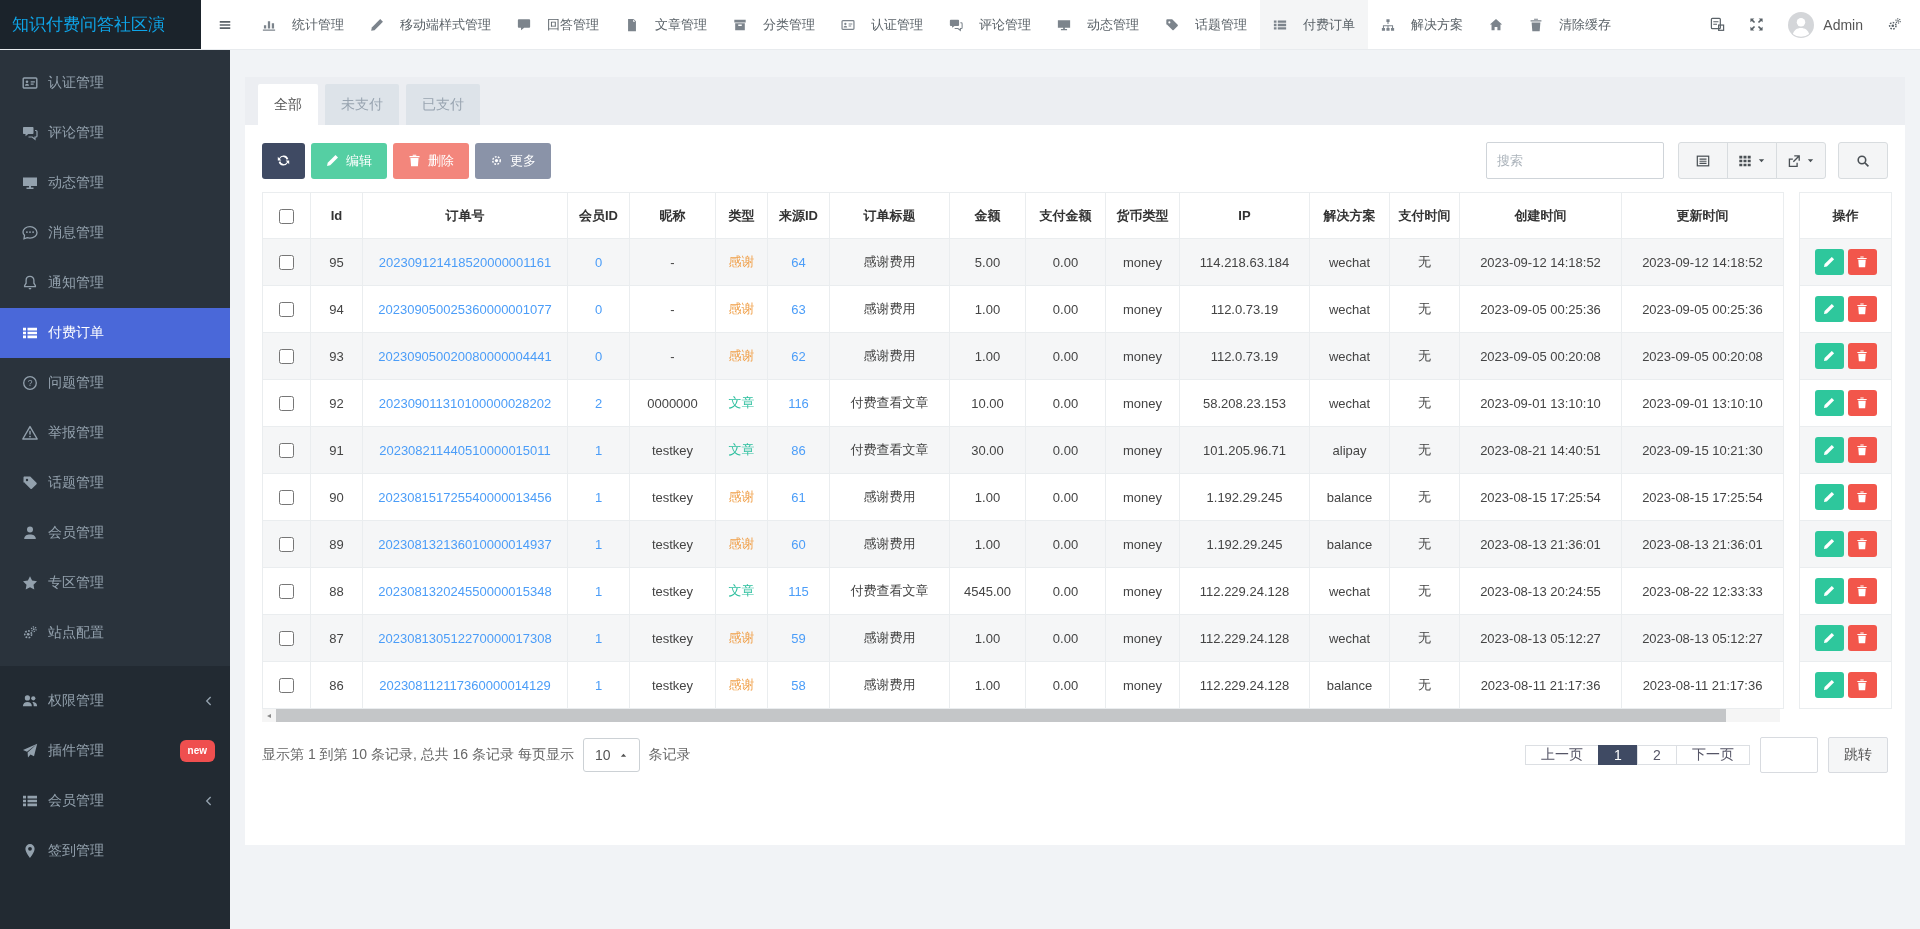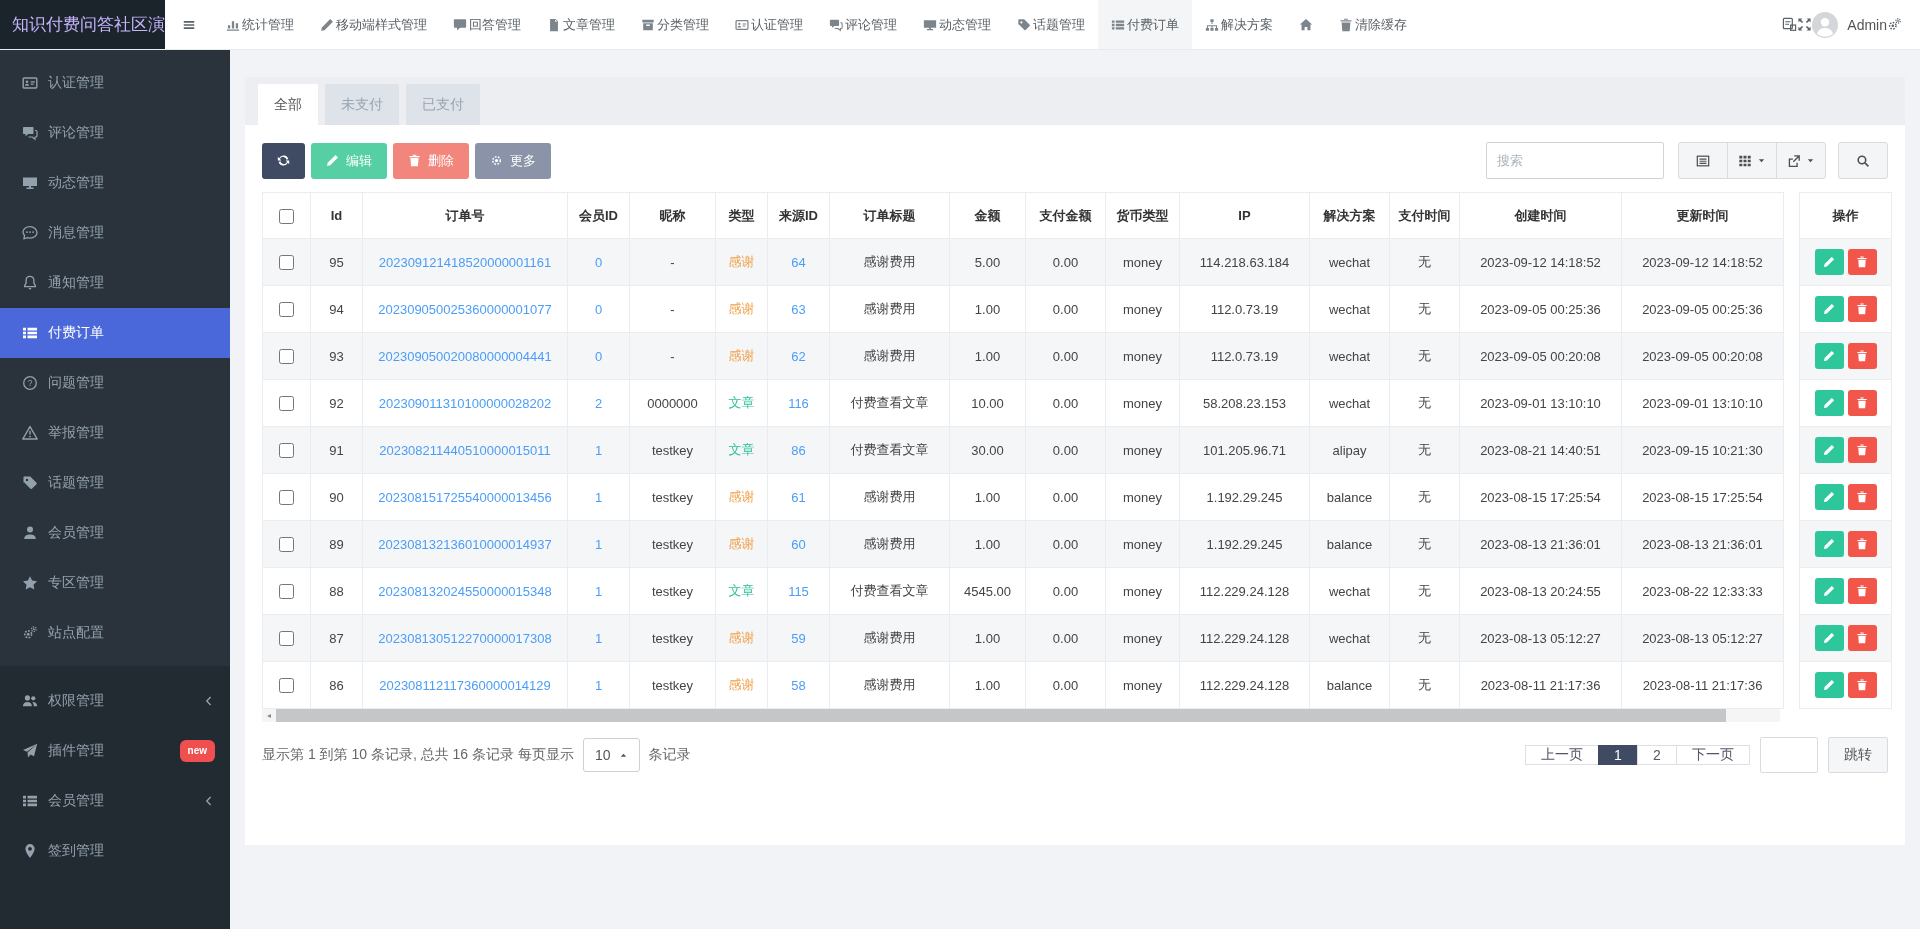--- a/index.html
+++ b/index.html
@@ -1,27 +1,27 @@
 <!DOCTYPE html>
 <html style="--accent: #4a68d9; --link: #4b9df8; --orange: #f0a04a; --teal: #2dbf9e; --btn-dark: #3f4a63; --btn-green: #55cfa3; --btn-red: #f3867c; --btn-gray: #8a93a8; --act-edit: #2ec79c; --act-del: #f2564b; --badge: #ef4f4f;"><head>
 <meta charset="utf-8">
 <style>
   *{box-sizing:border-box;margin:0;padding:0}
   html,body{width:1920px;height:929px;overflow:hidden}
   body{background:#f1f3f6;font-family:"Liberation Sans","DejaVu Sans",sans-serif;font-size:13px;color:#444}
   .ico{width:14px;height:14px;display:inline-block;flex:none}
   
   .navbar{height:50px;background:#fff;display:flex;align-items:stretch;border-bottom:1px solid #e8ebee;position:relative;z-index:3}
-  .logo{width:165px;background:#1b232b;color:#c4b5fd;font-size:17px;display:flex;align-items:center;padding:0 12px;white-space:nowrap;overflow:hidden;flex:none}
+  .logo{width:201px;background:#1b232b;color:#0ea5e9;font-size:17px;display:flex;align-items:center;padding:0 12px;white-space:nowrap;overflow:hidden;flex:none}
   .nav-burger{display:flex;align-items:center;padding:0 17px;cursor:pointer;color:#5a6268}
   .nav-items{display:flex;align-items:stretch}
-  .nav-item{display:flex;align-items:center;gap:2px;padding:0 13px;font-size:13px;color:#5a6268;cursor:pointer;white-space:nowrap}
+  .nav-item{display:flex;align-items:center;gap:16px;padding:0 13px;font-size:13px;color:#5a6268;cursor:pointer;white-space:nowrap}
   .nav-item .ico{color:#7c848c}
   .nav-item.active{background:#f4f5f6}
-  .nav-right{margin-left:auto;display:flex;align-items:center;padding:0 18px}
+  .nav-right{margin-left:auto;display:flex;align-items:center;gap:24px;padding:0 18px}
   .nav-right .icon-btn{display:flex;align-items:center;color:#5a6268;cursor:pointer}
   .nav-right .ico{width:15px;height:15px}
   .admin-wrap{display:flex;align-items:center;gap:9px;cursor:pointer;color:#555;font-size:14px}
   .admin-wrap .ico{width:26px;height:26px}
   
   .sidebar{position:absolute;top:50px;left:0;width:230px;bottom:0;background:#222a32;z-index:2}
   .side-sec1{background:#2a333c;padding:8px 0}
   .side-sec2{padding:10px 0}
   .side-item{height:50px;display:flex;align-items:center;padding:0 15px 0 22px;color:#93a1ad;font-size:14px;cursor:pointer;gap:10px}
   .side-item .ico{width:16px;height:16px}

